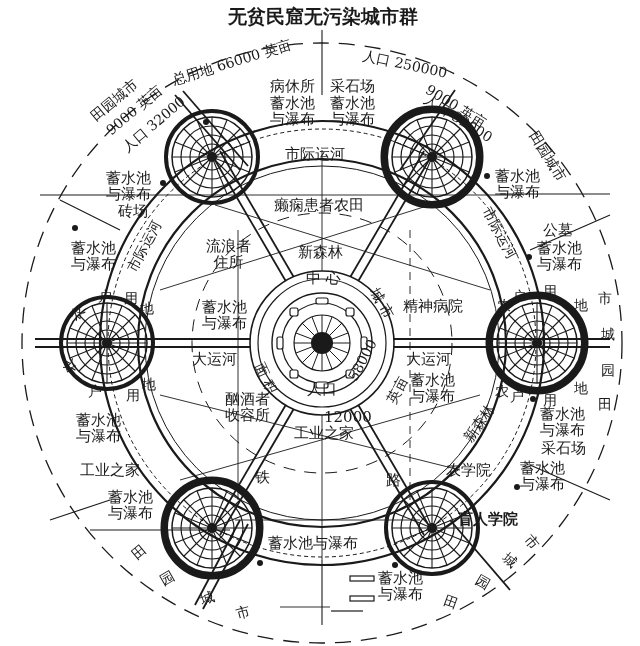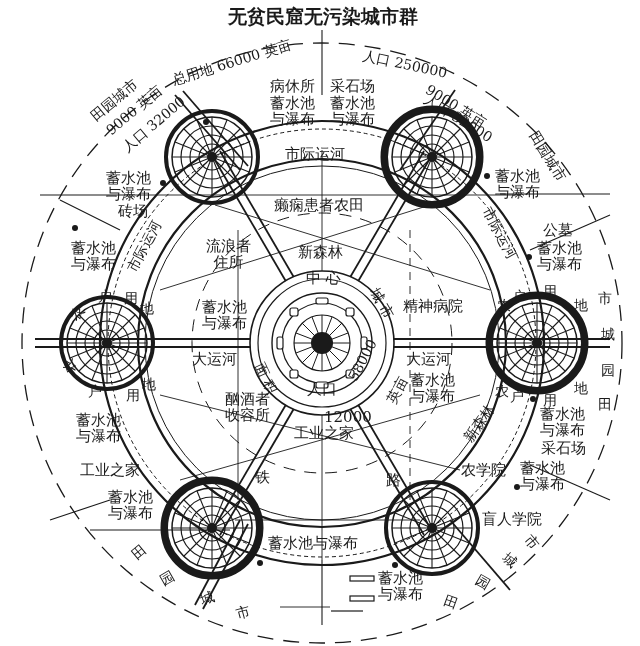--- a/index.html
+++ b/index.html
@@ -242,22 +242,22 @@
 <div class="lbl" style="left:80px;top:462px;">工业之家</div>
 <div class="lbl" style="left:108px;top:489px;">蓄水池
 与瀑布</div>
 
 <div class="lbl" style="left:540px;top:406px;">蓄水池
 与瀑布</div>
 <div class="lbl" style="left:541px;top:440px;">采石场</div>
 <div class="lbl" style="left:520px;top:460px;">蓄水池
 与瀑布</div>
 <div class="lbl sm" style="left:458px;top:415px;transform:rotate(-55deg);">新森林</div>
-<div class="lbl" style="left:461px;top:462px;">农学院</div>
-<div class="lbl" style="left:482px;top:511px;">盲人学院</div>
+<div class="lbl" style="left:446px;top:462px;">农学院</div>
+<div class="lbl" style="left:458px;top:511px;font-weight:bold;">盲人学院</div>
 
 <div class="lbl" style="left:268px;top:535px;">蓄水池与瀑布</div>
 <div class="lbl" style="left:378px;top:570px;">蓄水池
 与瀑布</div>
 
 <div class="lbl sm" style="left:132px;top:544px;transform:rotate(-40deg);">田</div>
 <div class="lbl sm" style="left:160px;top:570px;transform:rotate(-30deg);">园</div>
 <div class="lbl sm" style="left:200px;top:590px;transform:rotate(-20deg);">城</div>
 <div class="lbl sm" style="left:236px;top:604px;transform:rotate(-15deg);">市</div>
 

